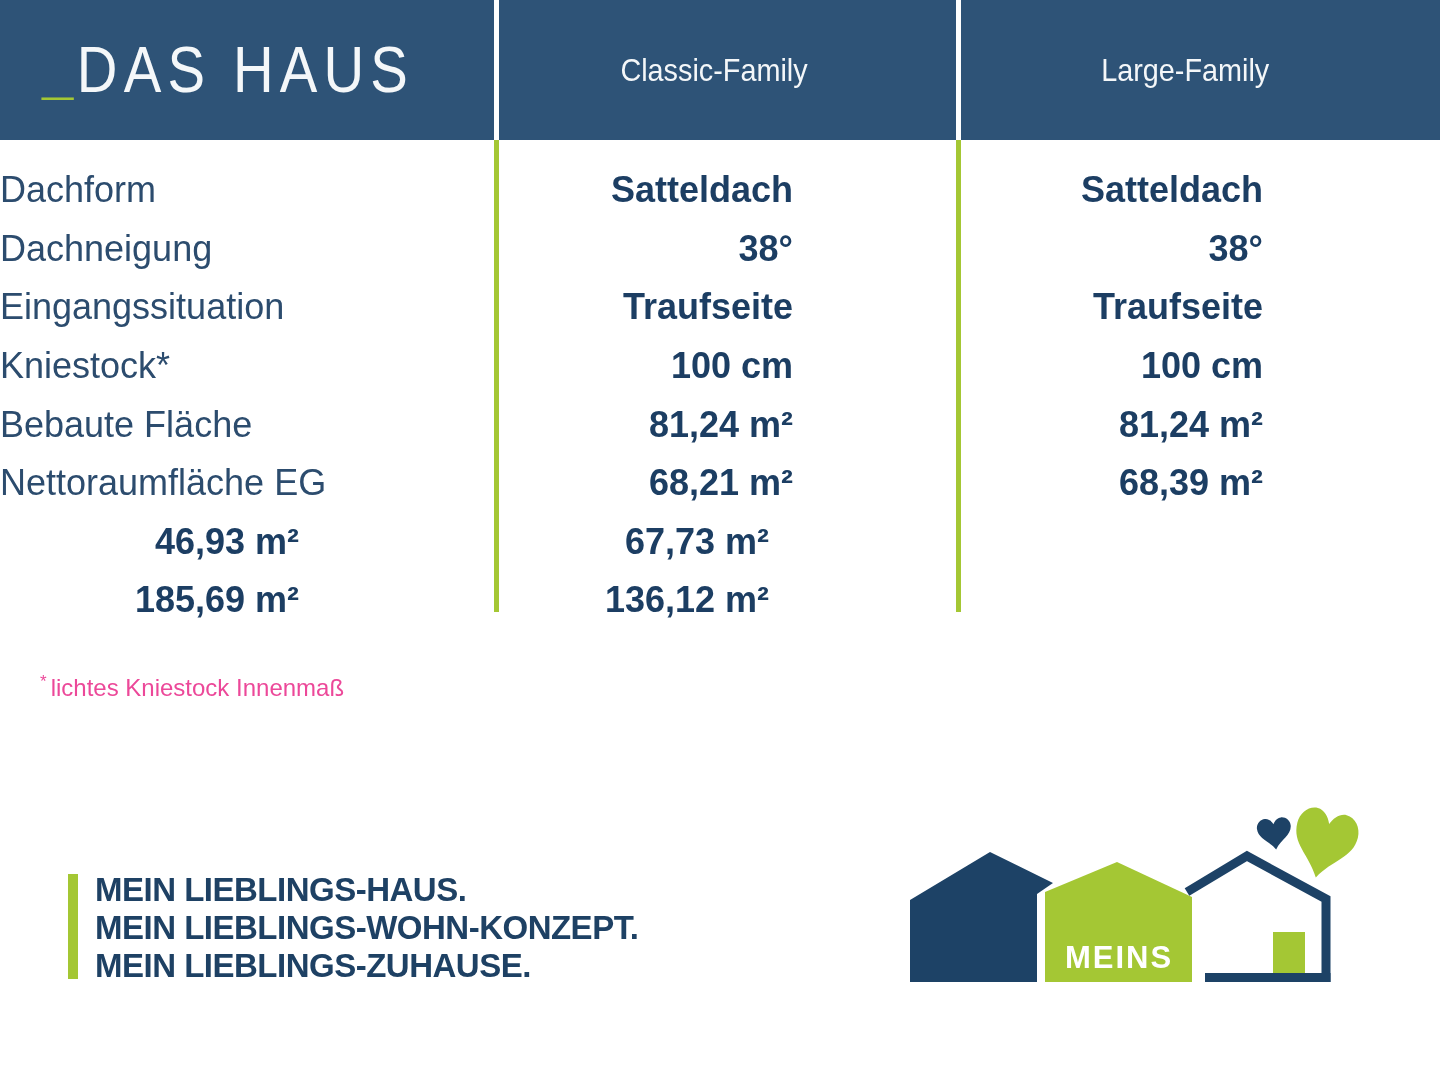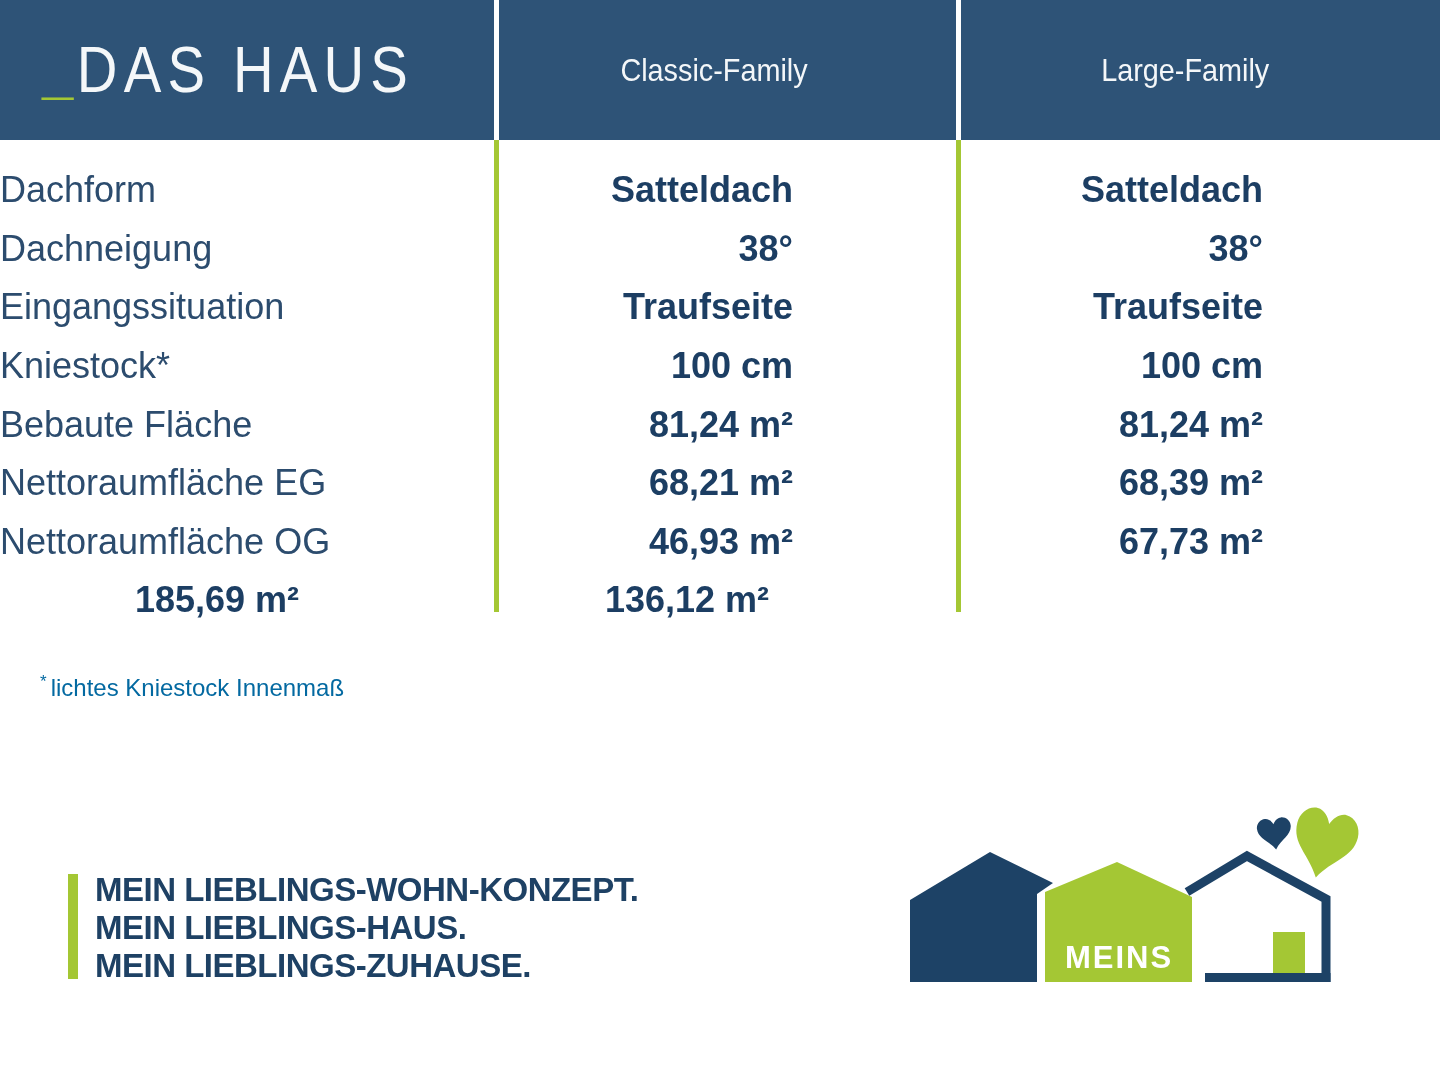--- a/index.html
+++ b/index.html
@@ -22,21 +22,21 @@
   
   .sep-green { position:absolute; top:140px; width:5px; height:472px; background:#a4c734; }
   .sep1g { left:494px; } .sep2g { left:956px; }
   .rows { position:absolute; top:161px; left:0; width:1440px; }
   .row { display:flex; height:58.6px; align-items:center; }
   .cell { line-height:1; }
   .cell.label   { width:494px;  font-size:36px; color:#2c4c6e; font-weight:400; }
   .cell.classic { width:462px; padding-right:163px; text-align:right; font-size:36px; color:#1c3e63; font-weight:700; }
   .cell.large   { width:484px; padding-right:177px; text-align:right; font-size:36px; color:#1c3e63; font-weight:700; }
 
-  .footnote { position:absolute; left:40px; top:672px; font-size:24px; color:#0369a1; }
+  .footnote { position:absolute; left:40px; top:672px; font-size:24px; color:#ec4899; }
   .footnote sup { font-size:17px; margin-right:4px; }
 
   
   .slogan-bar { position:absolute; left:68px; top:874px; width:10px; height:105px; background:#a4c734; }
   .slogan { position:absolute; left:95px; top:871px; color:#1e4164; font-size:33px; font-weight:700;
             letter-spacing:-0.5px; line-height:38px; white-space:nowrap; }
 
   
   .logo { position:absolute; left:890px; top:800px; width:480px; height:200px; }
 </style>
@@ -86,36 +86,35 @@
       <div class="cell label">Bebaute Fläche</div>
       <div class="cell classic">81,24 m²</div>
       <div class="cell large">81,24 m²</div>
     </div>
     <div class="row">
       <div class="cell label">Nettoraumfläche EG</div>
       <div class="cell classic">68,21 m²</div>
       <div class="cell large">68,39 m²</div>
     </div>
     <div class="row">
-      <div class="cell label">Nettoraumfläche OG</div>
       <div class="cell classic">46,93 m²</div>
       <div class="cell large">67,73 m²</div>
     </div>
     <div class="row">
       <div class="cell classic">185,69 m²</div>
       <div class="cell large">136,12 m²</div>
     </div>
   </div>
 
   <div class="footnote"><sup>*</sup><span>lichtes Kniestock Innenmaß</span></div>
 
   <div class="slogan-bar"></div>
   <div class="slogan">
+    <div>MEIN LIEBLINGS-HAUS.</div>
     <div>MEIN LIEBLINGS-WOHN-KONZEPT.</div>
-    <div>MEIN LIEBLINGS-HAUS.</div>
     <div>MEIN LIEBLINGS-ZUHAUSE.</div>
   </div>
 
   <svg class="logo" viewBox="0 0 480 200" xmlns="http://www.w3.org/2000/svg">
     <polygon points="20,100 100,52 163,83 147,94 147,182 20,182" fill="#1d4266"></polygon>
     <polygon points="155,182 155,92 227,62 302,97 302,182" fill="#a4c734"></polygon>
     <text x="229" y="168" text-anchor="middle" font-family="Liberation Sans, sans-serif" font-size="31" font-weight="bold" letter-spacing="2" fill="#ffffff">MEINS</text>
     <polyline points="297,92 357,56 436,99 436,182" fill="none" stroke="#1d4266" stroke-width="9"></polyline>
     <line x1="315" y1="177.5" x2="440.5" y2="177.5" stroke="#1d4266" stroke-width="9"></line>
     <rect x="383" y="132" width="32" height="41" fill="#a4c734"></rect>

